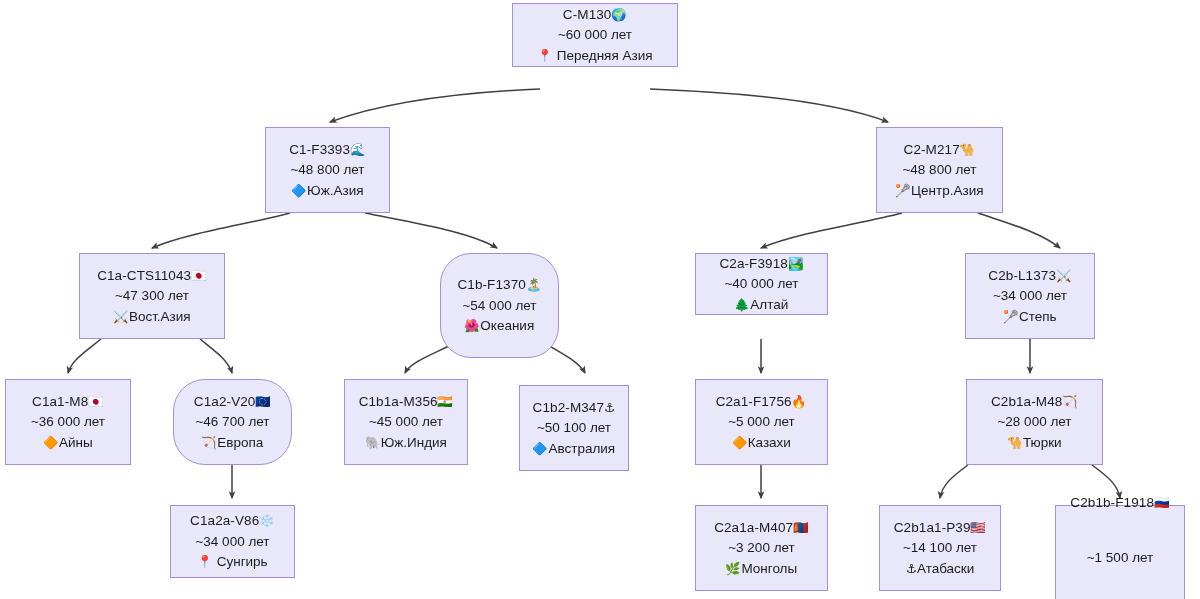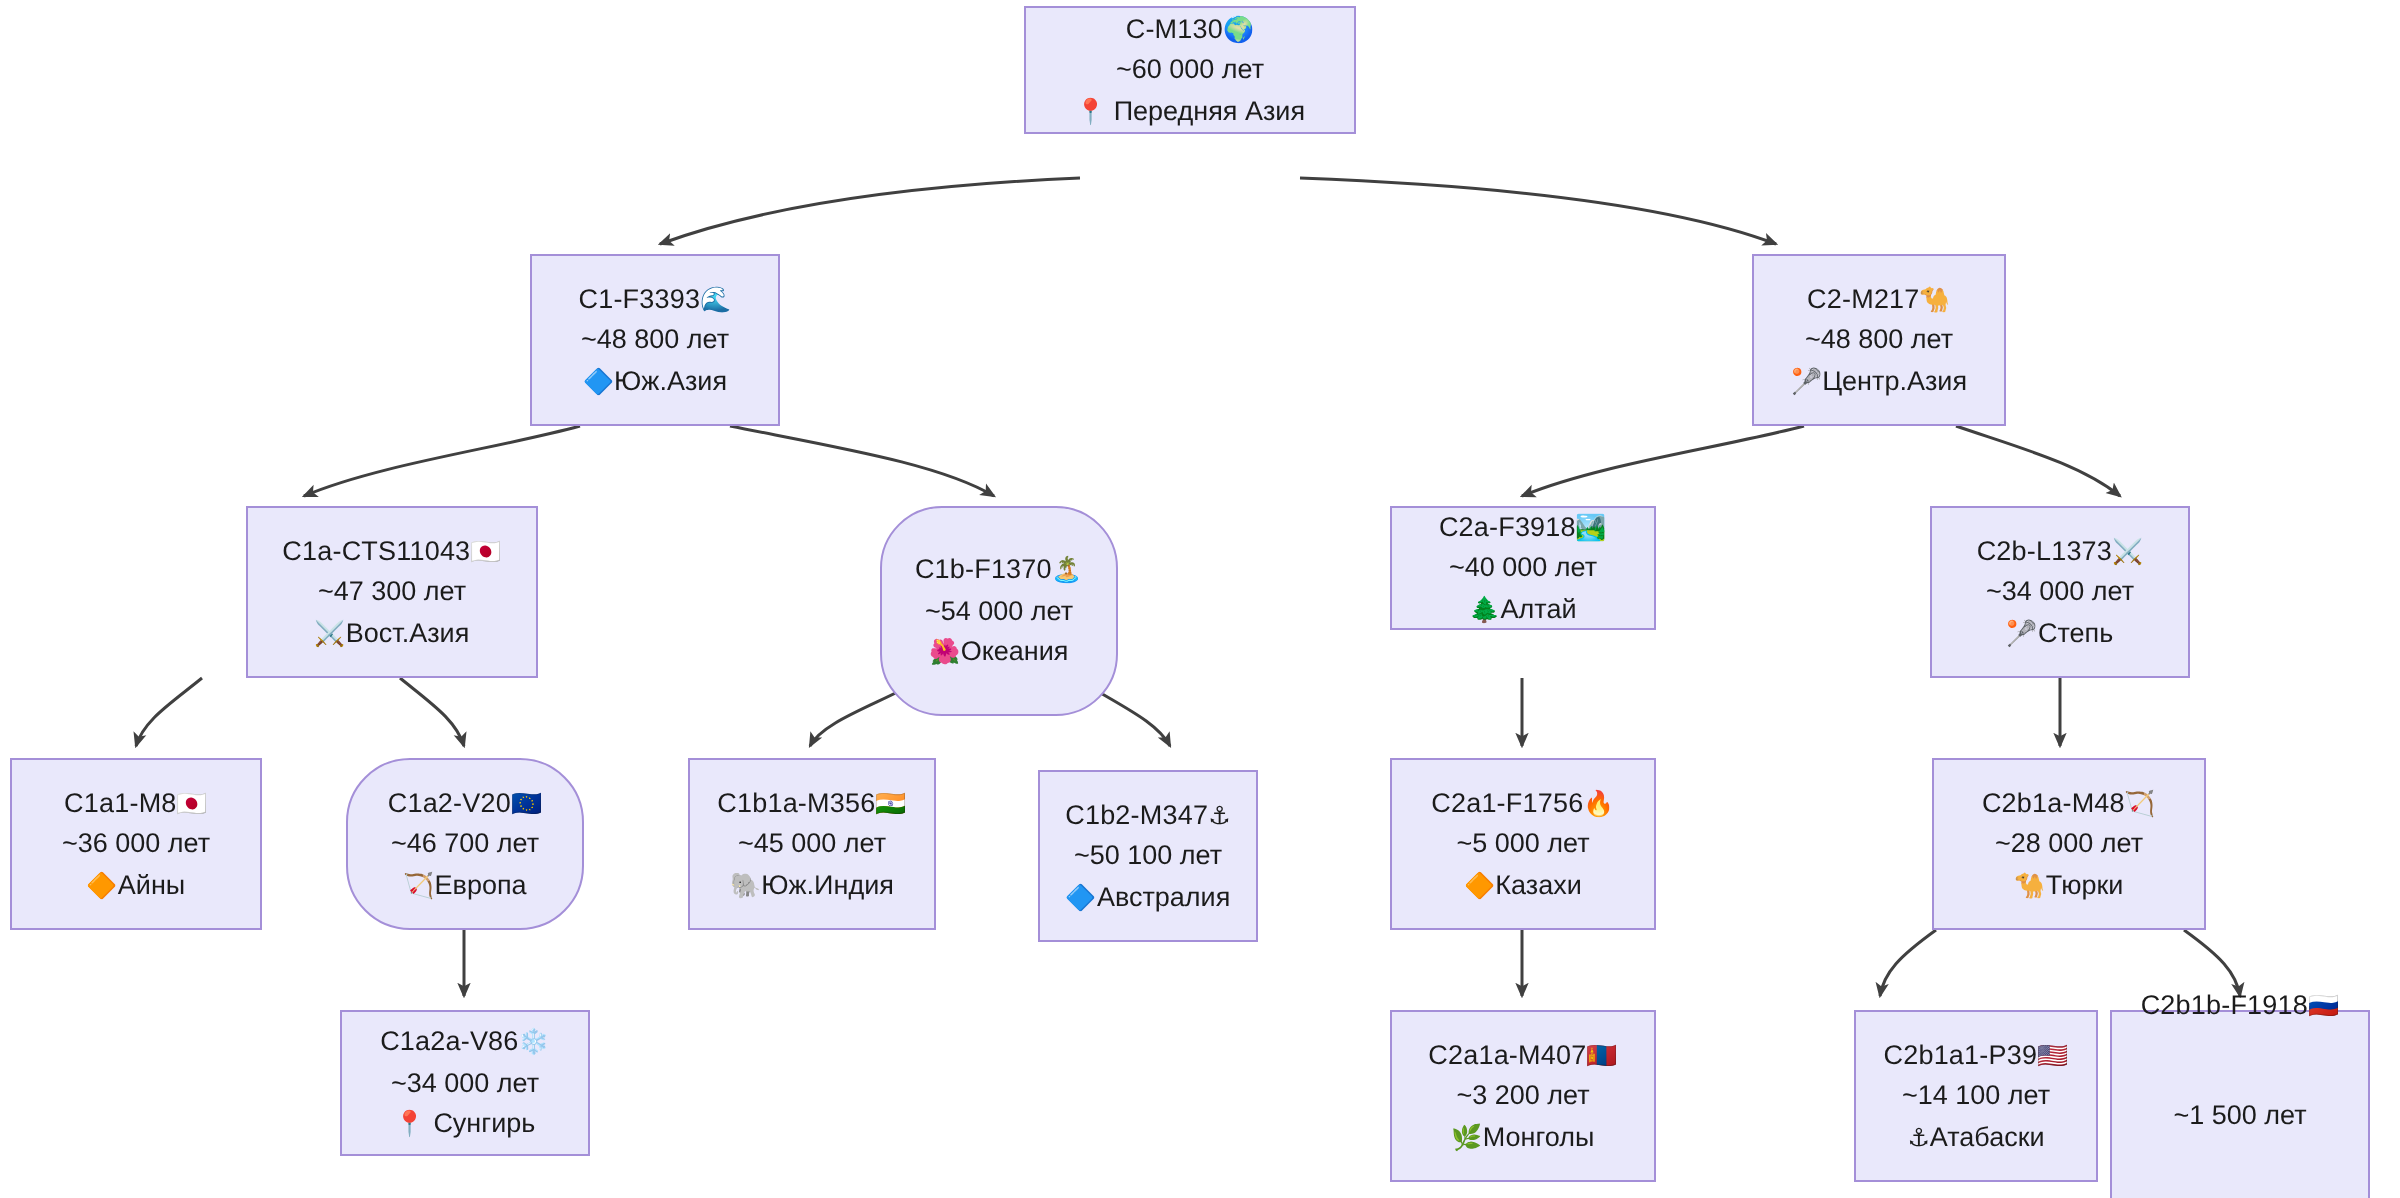--- a/index.html
+++ b/index.html
@@ -104,21 +104,21 @@
     <span class="line">~48 800 лет</span>
     <span class="line"><span class="emo">🔷</span><span>Юж.Азия</span></span>
   </div>
 
   <div class="node" style="left:876px; top:127px; width:127px; height:86px;">
     <span class="line haplo"><span>C2-M217</span><span class="emo">🐪</span></span>
     <span class="line">~48 800 лет</span>
     <span class="line"><span class="emo">🥍</span><span>Центр.Азия</span></span>
   </div>
 
-  <div class="node" style="left:79px; top:253px; width:146px; height:86px;margin-left:44px;">
+  <div class="node" style="left:79px; top:253px; width:146px; height:86px;">
     <span class="line haplo"><span>C1a-CTS11043</span><span class="emo">🇯🇵</span></span>
     <span class="line">~47 300 лет</span>
     <span class="line"><span class="emo">⚔️</span><span>Вост.Азия</span></span>
   </div>
 
   <div class="node" style="left:440px; top:253px; width:119px; height:105px;border-radius:31px;">
     <span class="line haplo"><span>C1b-F1370</span><span class="emo">🏝️</span></span>
     <span class="line">~54 000 лет</span>
     <span class="line"><span class="emo">🌺</span><span>Океания</span></span>
   </div>
@@ -176,21 +176,21 @@
     <span class="line">~34 000 лет</span>
     <span class="line"><span class="emo">📍</span> <span>Сунгирь</span></span>
   </div>
 
   <div class="node" style="left:695px; top:505px; width:133px; height:86px;">
     <span class="line haplo"><span>C2a1a-M407</span><span class="emo">🇲🇳</span></span>
     <span class="line">~3 200 лет</span>
     <span class="line"><span class="emo">🌿</span><span>Монголы</span></span>
   </div>
 
-  <div class="node" style="left:879px; top:505px; width:122px; height:86px;margin-left:48px;">
+  <div class="node" style="left:879px; top:505px; width:122px; height:86px;">
     <span class="line haplo"><span>C2b1a1-P39</span><span class="emo">🇺🇸</span></span>
     <span class="line">~14 100 лет</span>
     <span class="line"><span class="emo">⚓</span><span>Атабаски</span></span>
   </div>
 
   <div class="node" style="left:1055px; top:505px; width:130px; height:106px;gap:35px;">
     <span class="line haplo"><span>C2b1b-F1918</span><span class="emo">🇷🇺</span></span>
     <span class="line">~1 500 лет</span>
     <span class="line"><span class="emo">🏞️</span><span>Балкарцы</span></span>
   </div>

